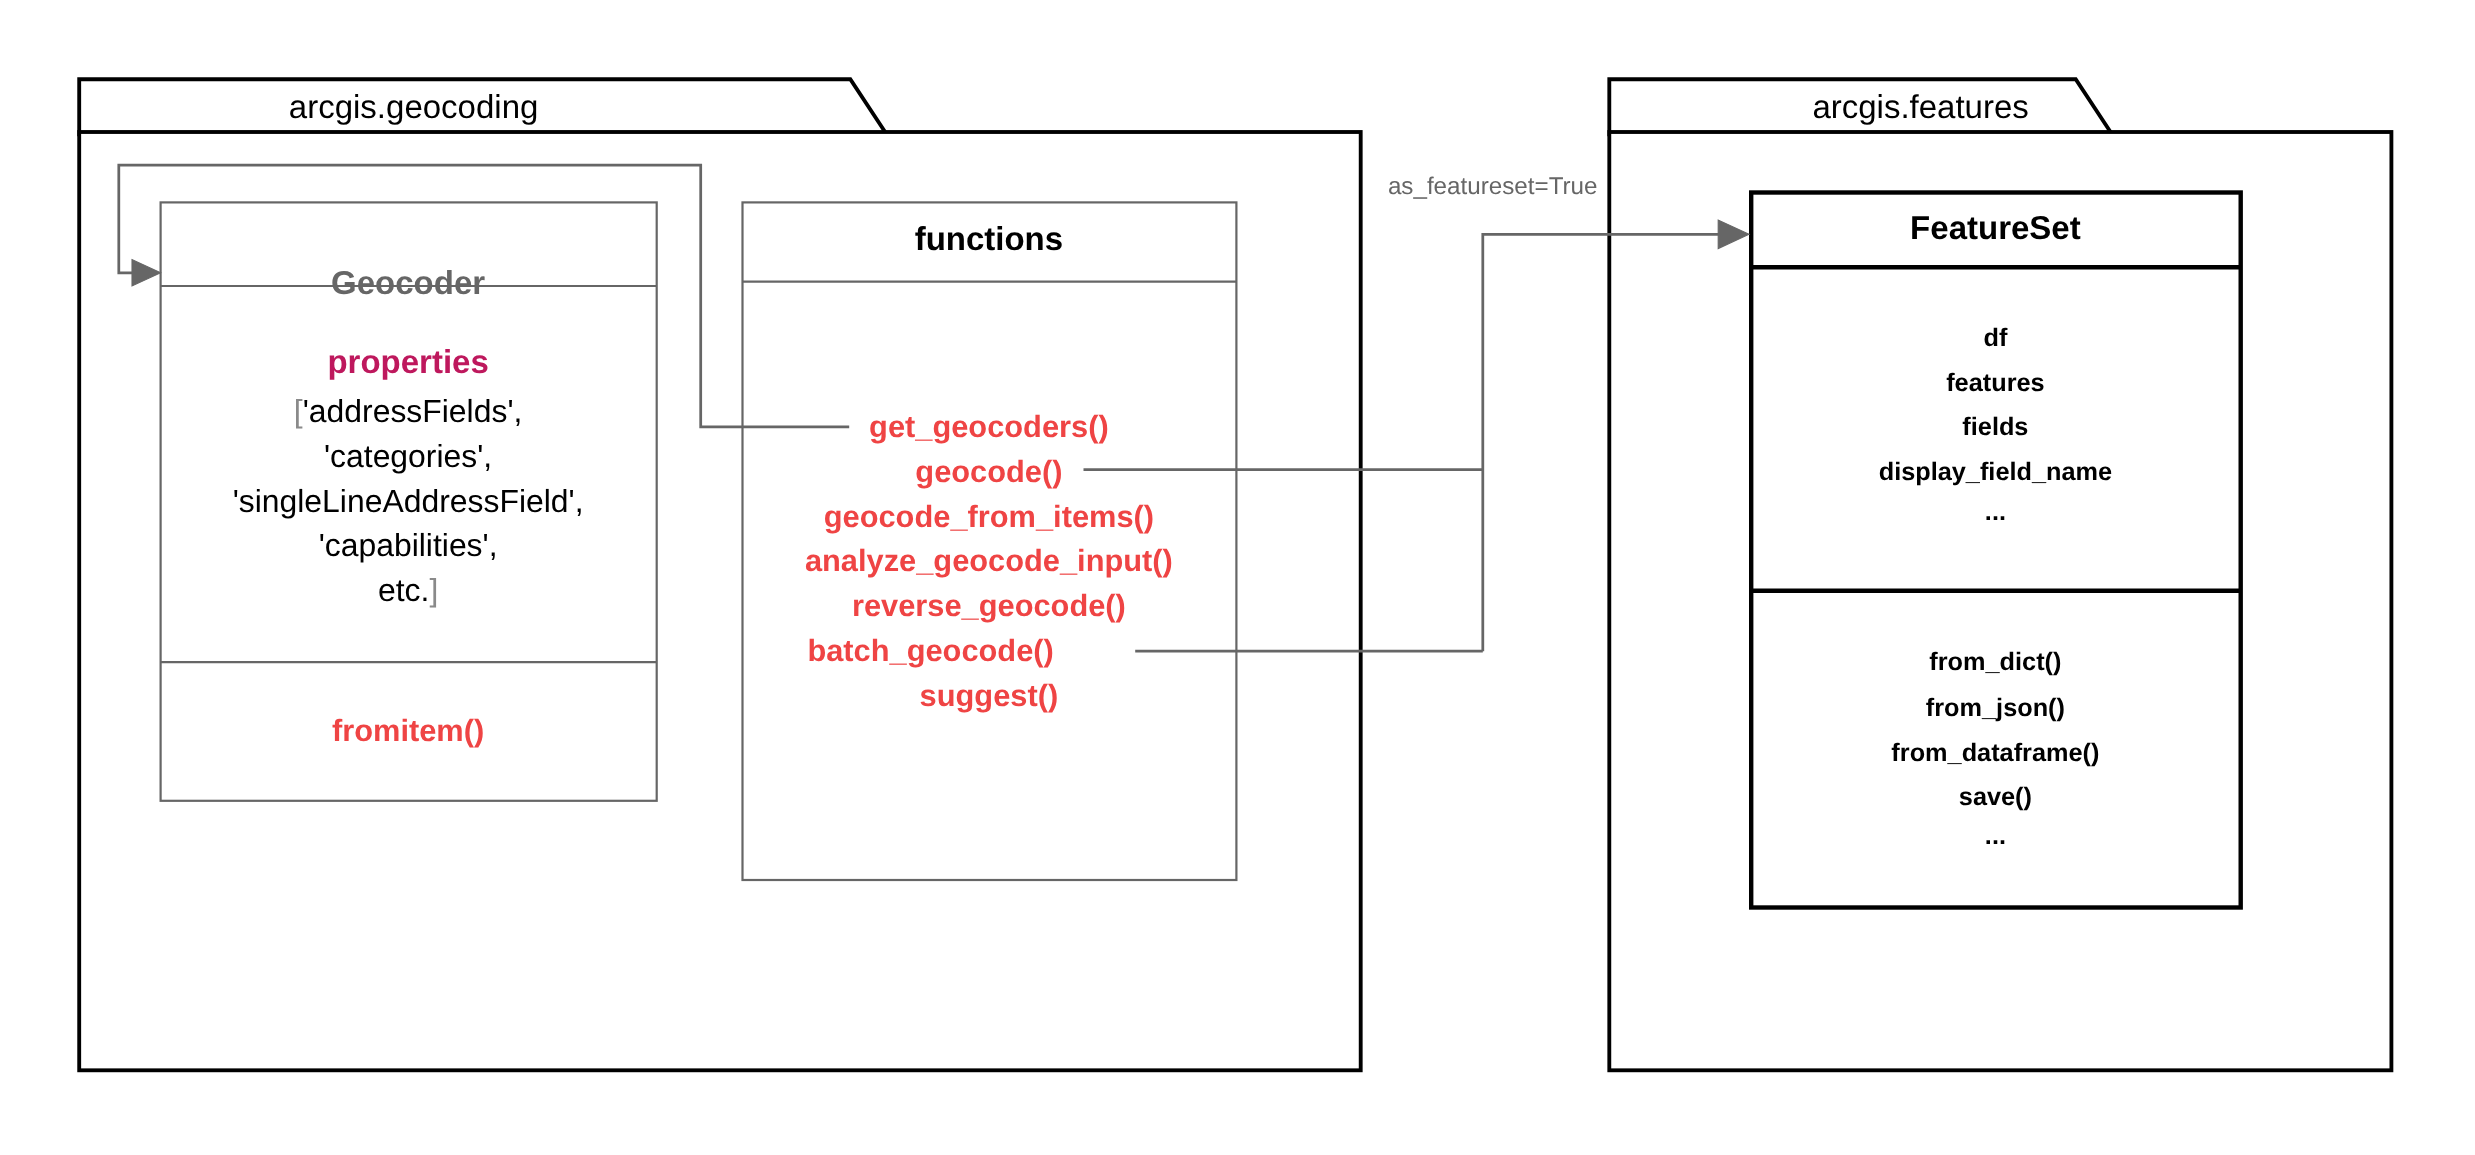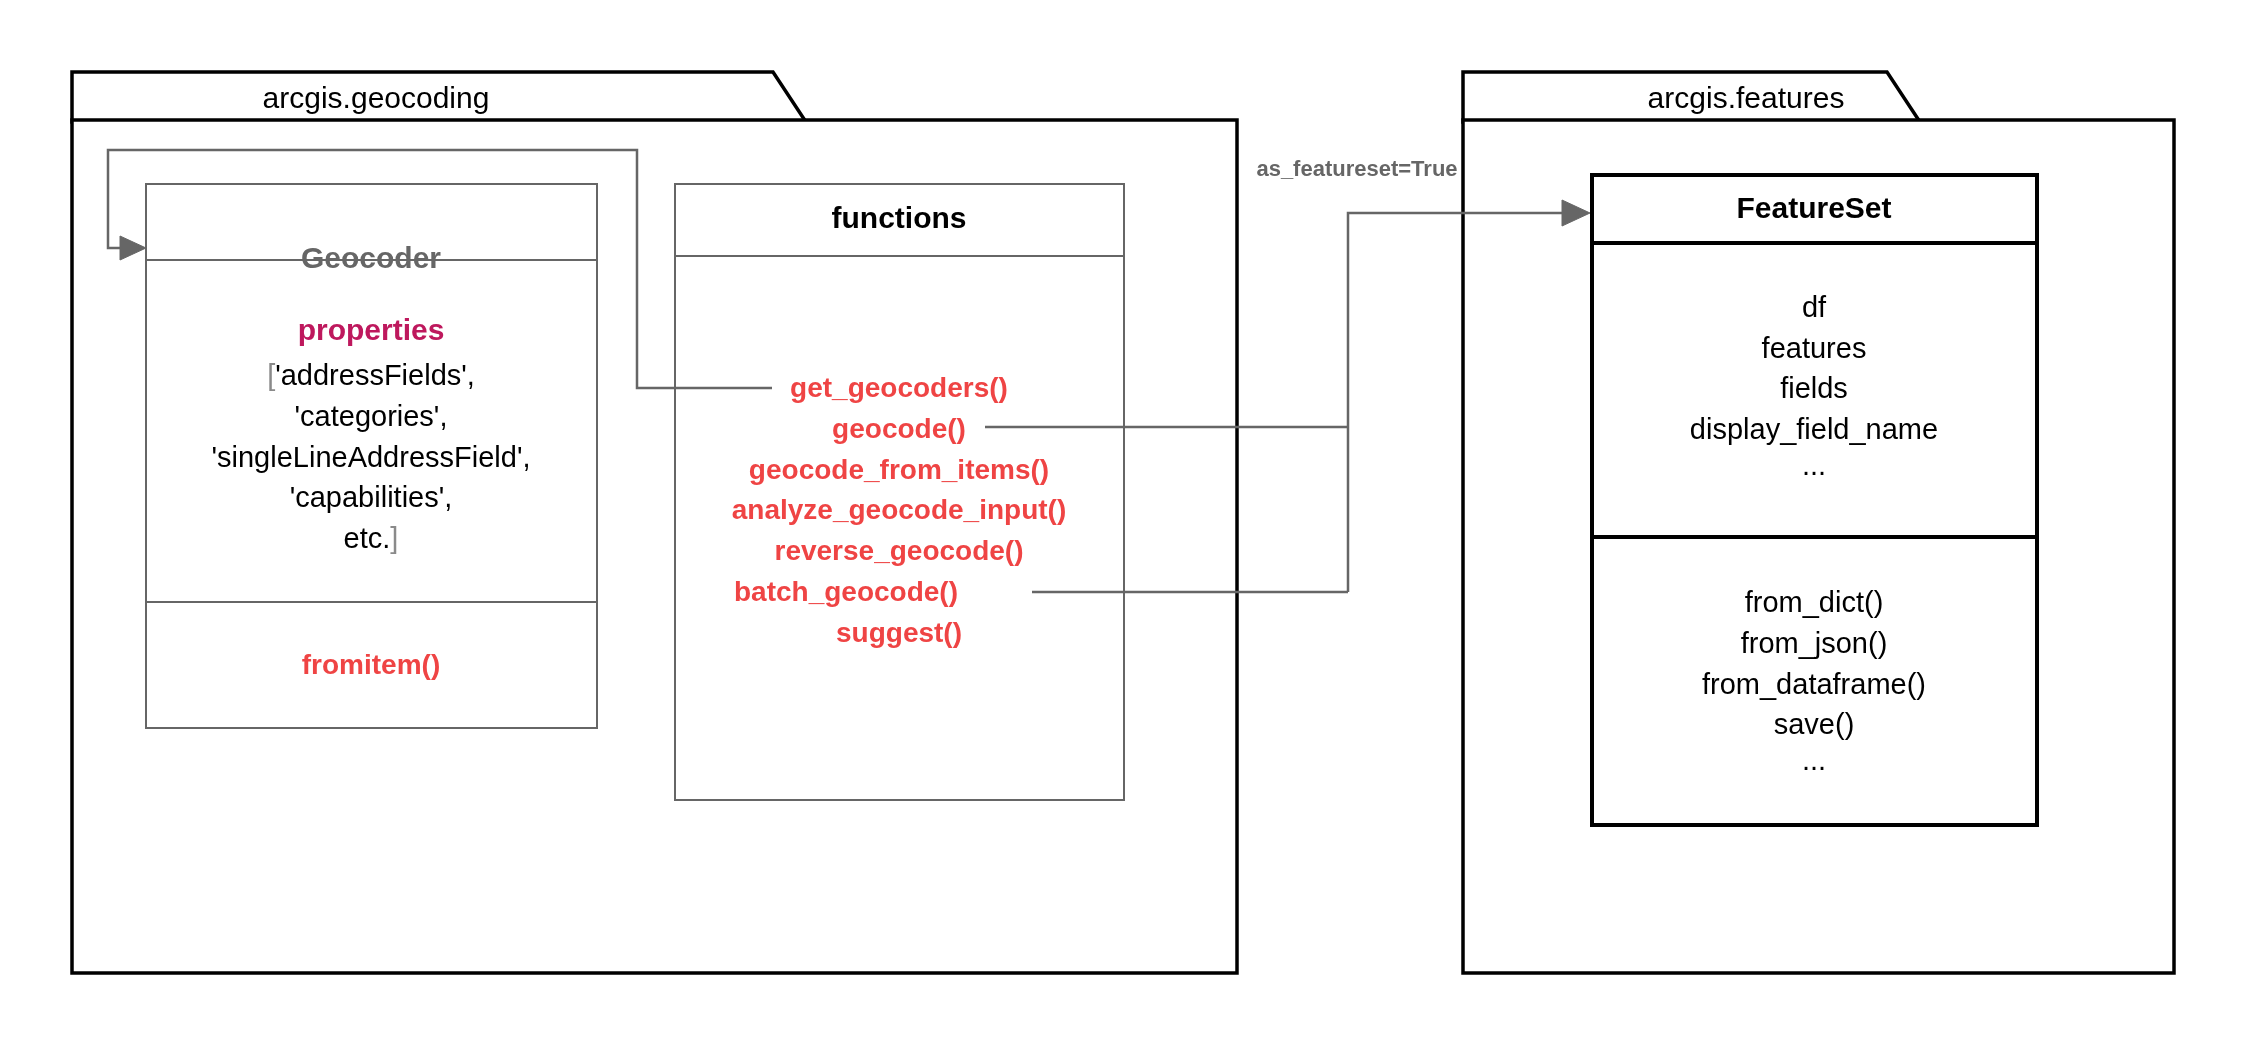--- a/index.html
+++ b/index.html
@@ -19,22 +19,22 @@
     color: #000000;
     line-height: 1;
   }
   .pkg-label   { font-size: 30px; font-weight: 400; color: #000000; }
   .title-gray  { font-size: 30px; font-weight: 700; color: #666666; margin-top: 36px; }
   .title-black { font-size: 30px; font-weight: 700; color: #000000; }
   .sub-gray    { font-size: 30px; font-weight: 700; color: #be185d; }
   .prop-line   { font-size: 29px; font-weight: 400; color: #000000; }
   .gray-br     { color: #8a8a8a; }
   .fn-item     { font-size: 28px; font-weight: 700; color: #ef4444; }
-  .fs-item     { font-size: 29px; font-weight: 400; color: #000000; text-align: center; }
-  .edge-label  { font-size: 22px; font-weight: 700; color: #666666; }
+  .fs-item     { font-size: 23px; font-weight: 700; color: #000000; text-align: center; }
+  .edge-label  { font-size: 22px; font-weight: 400; color: #666666; }
 </style>
 </head>
 <body>
 
 <div class="canvas">
 
   <svg class="layer" width="2250" height="1050" viewBox="0 0 2250 1050">
 
     <polygon points="72,122 72,72 773,72 806,122" fill="#ffffff" stroke="#000000" stroke-width="3.5"></polygon>
     <rect x="72" y="120" width="1165" height="853" fill="#ffffff" stroke="#000000" stroke-width="3.5"></rect>

